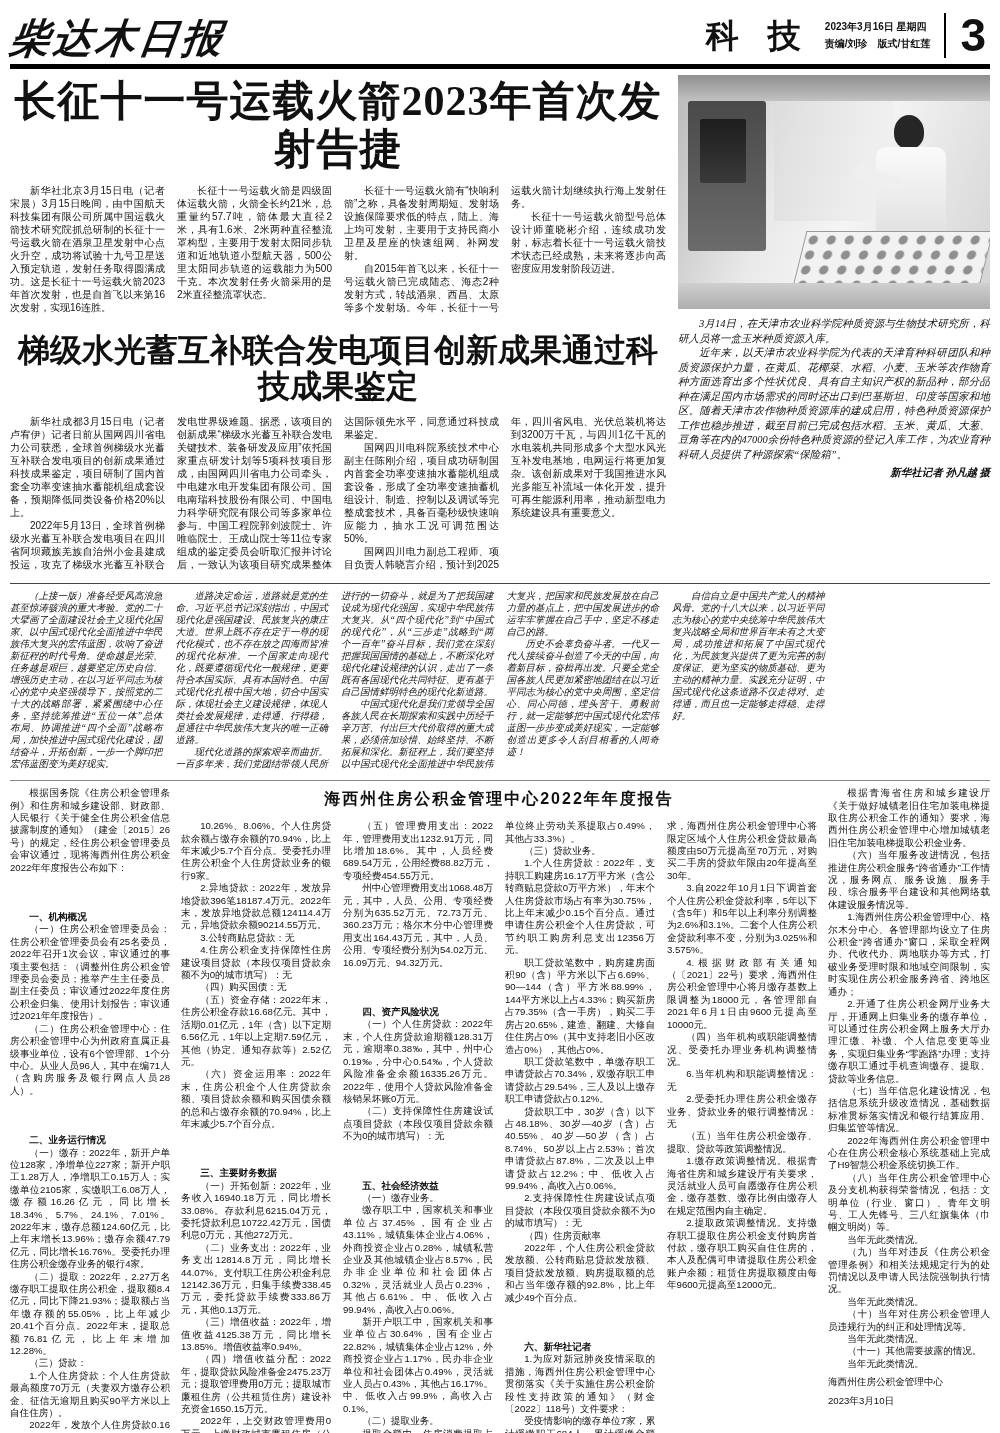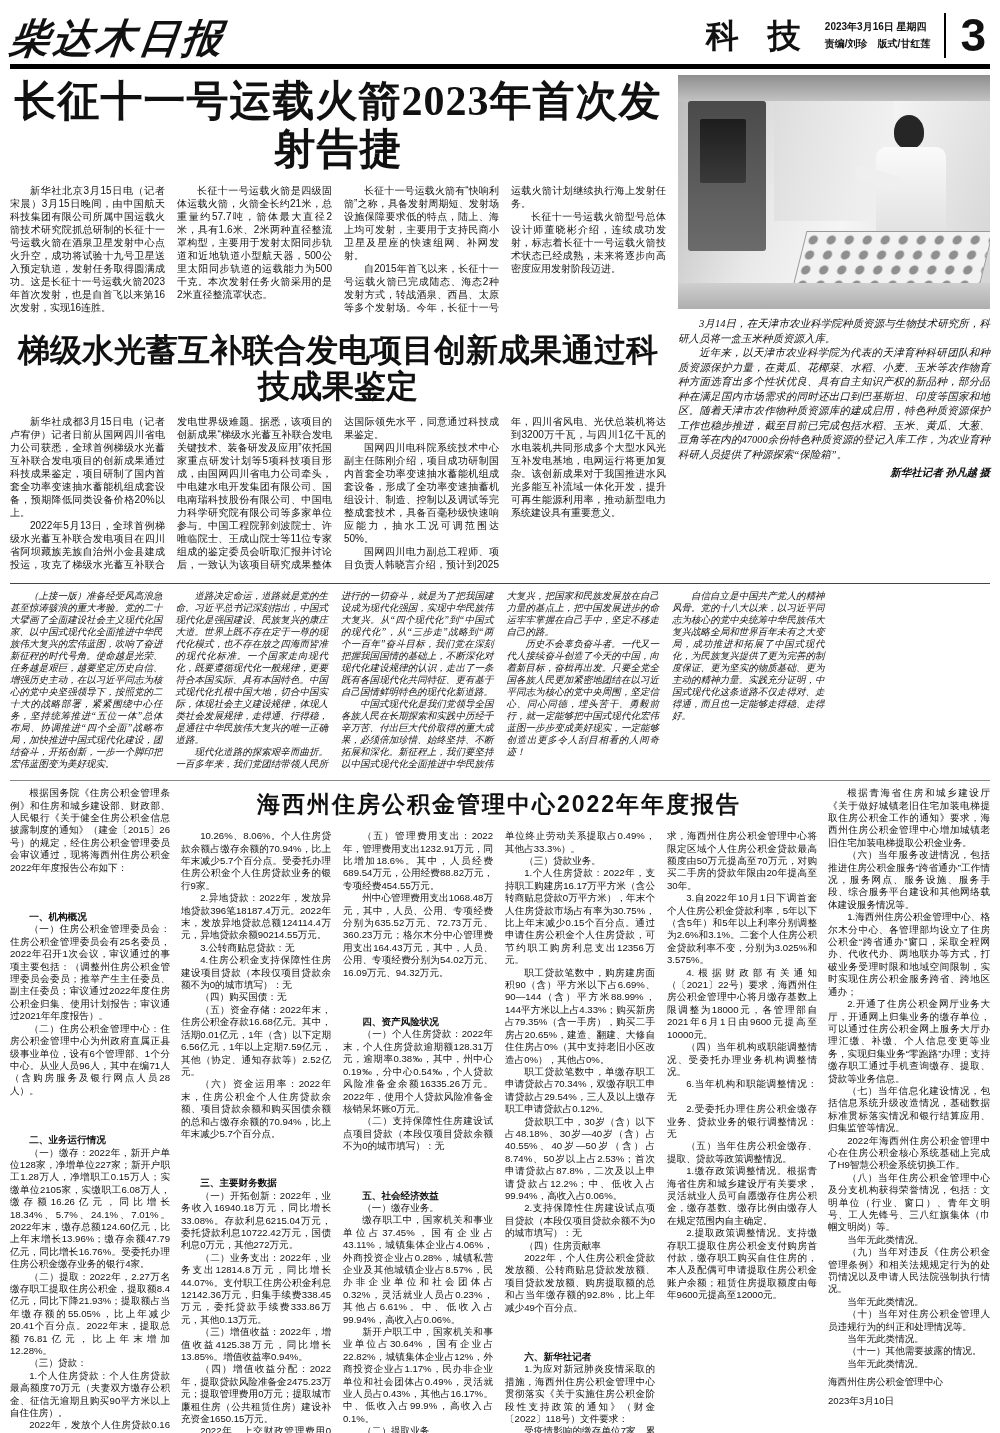--- a/index.html
+++ b/index.html
@@ -42,21 +42,21 @@
   
   .editorial{column-count:6;column-gap:13px;column-fill:auto;height:184px;overflow:hidden;}
   .editorial p{margin:0;font-family:"Liberation Serif",serif;font-style:italic;font-size:9.5px;line-height:12px;text-align:justify;text-indent:2em;}
   
   .report{display:flex;gap:11px;margin-top:2px;}
   .rcol1{width:160px;height:748px;overflow:hidden;}
   .rmid{flex:1;}
   .rcol6{width:162px;height:748px;overflow:hidden;}
   .report p{margin:0;font-size:9.6px;line-height:12.4px;text-align:justify;text-indent:2em;}
   .report p.hd{font-weight:bold;margin-top:37px;}
-  .rtitle{font-size:23px;font-weight:700;text-align:center;letter-spacing:2px;margin:2px 0 10px 0;}
+  .rtitle{font-size:16px;font-weight:700;text-align:center;letter-spacing:2px;margin:2px 0 10px 0;}
   .rmid-cols{column-count:4;column-gap:12px;column-fill:auto;height:700px;overflow:hidden;}
   .sig{text-align:right;text-indent:0 !important;margin-top:6px !important;padding-right:6px;}
 </style>
 </head>
 <body>
 
 <div class="page">
 
   <div class="masthead">
     <div class="logo">柴达木日报</div>

